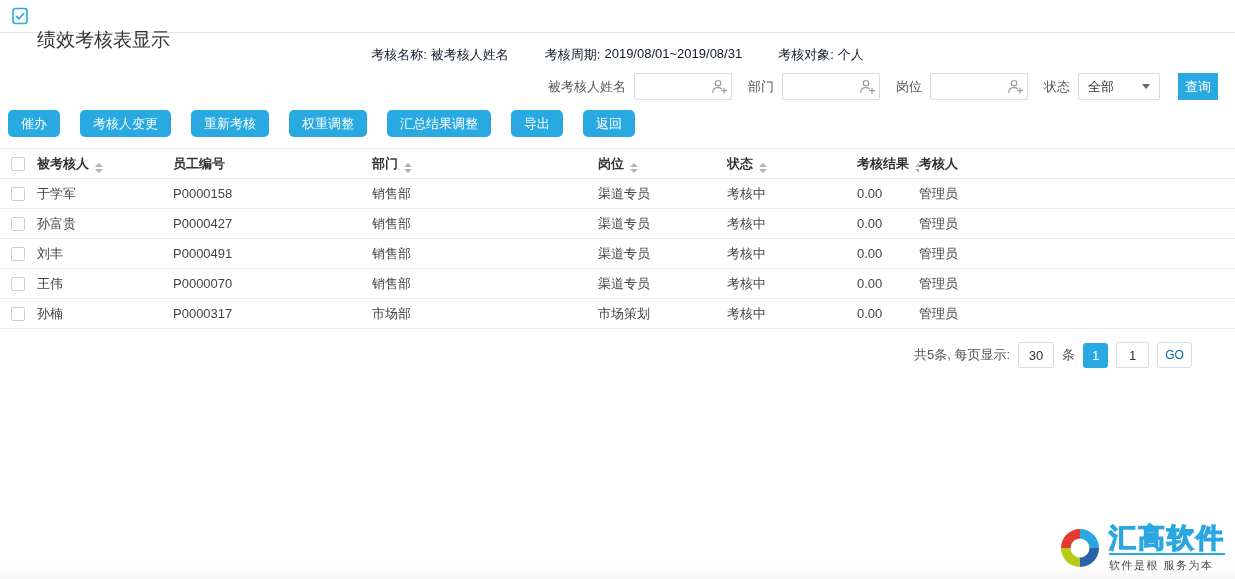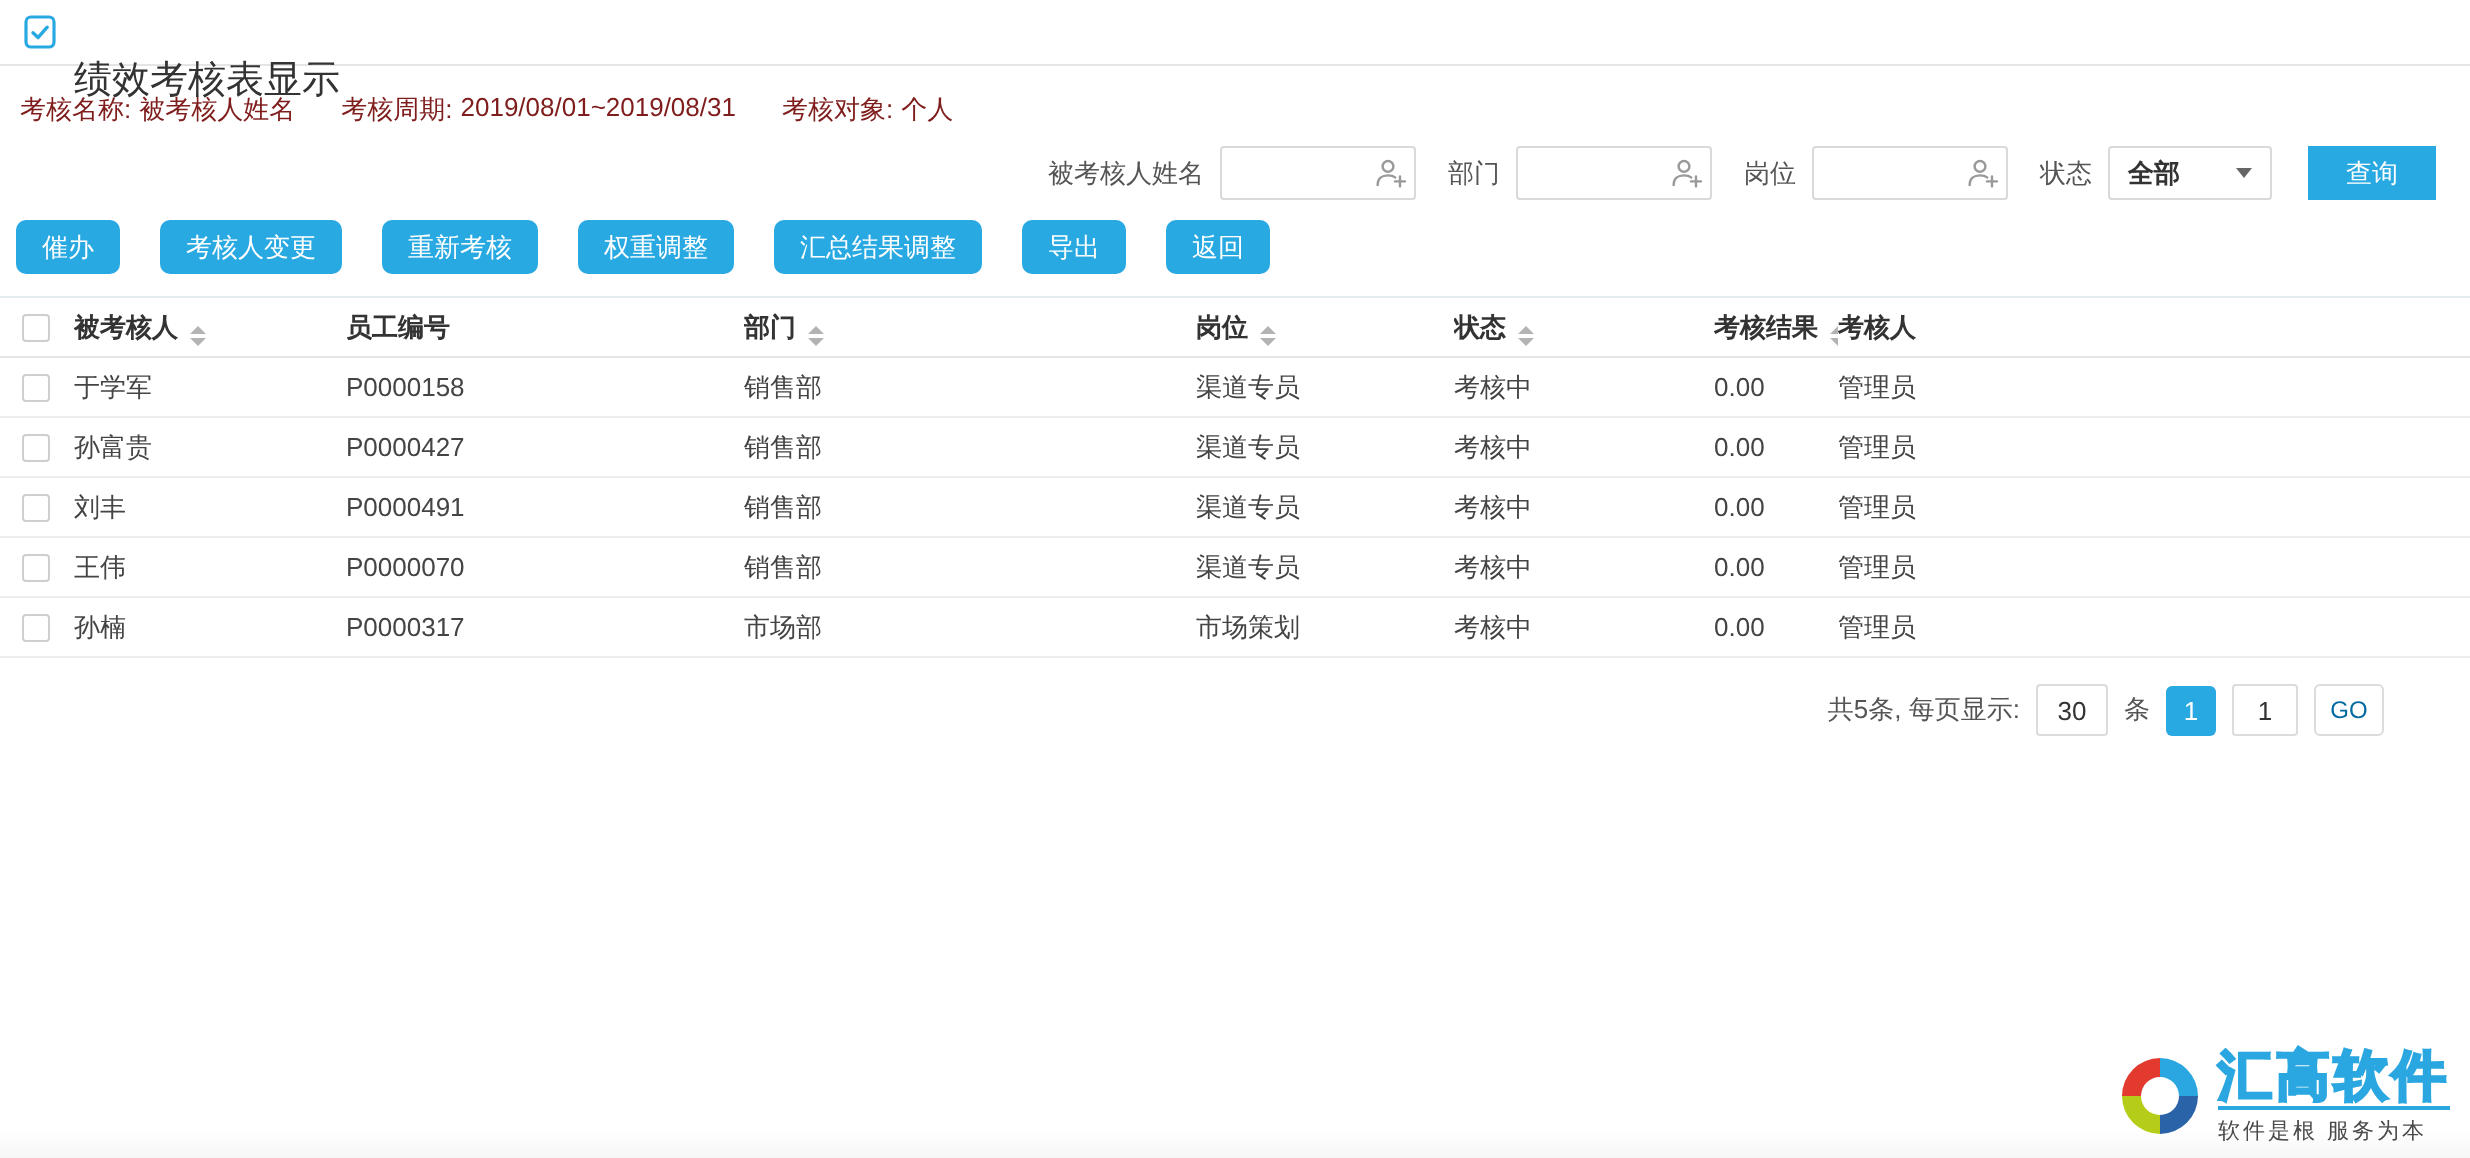--- a/index.html
+++ b/index.html
@@ -8,37 +8,37 @@
     font-family: "Liberation Sans", "DejaVu Sans", sans-serif;
     background:#fff; color:#333; position:relative; overflow:hidden;
     font-size:13px;
   }
   
   .titlebar { height:33px; display:flex; align-items:center; padding-left:11px;
               border-bottom:1px solid #e5e5e5; background:#fff; }
   .titlebar .doc-icon { width:18px; height:18px; flex:0 0 auto; }
   .titlebar .title { margin-left:8px; color:#333; font-size:19px;margin-top:48px; }
   
-  .info-row { display:flex; align-items:center; gap:23px; padding:13px 10px 0 10px; color:#7f1d1d; }
+  .info-row { display:flex; align-items:center; gap:36px; padding:13px 10px 0 10px; color:#0f172a;justify-content:center; }
   .info-item { display:flex; gap:4px; }
   
   .filter-row { display:flex; align-items:center; justify-content:flex-end;
                 padding:9px 17px 0 0; color:#555; }
   .filter-label { margin-right:8px; white-space:nowrap; }
   .input-wrap { position:relative; margin-right:16px; }
   .input-wrap input { width:98px; height:27px; border:1px solid #d9d9d9; border-radius:2px;
                       padding:0 24px 0 6px; font-size:13px; color:#333; outline:none;
                       font-family:inherit; }
   .input-wrap .person-icon { position:absolute; right:4px; top:5px; width:17px; height:17px; }
   .fake-select { width:82px; height:27px; border:1px solid #d9d9d9; border-radius:2px;
                  display:flex; align-items:center; justify-content:space-between;
-                 padding:0 9px; margin-right:18px; cursor:pointer; background:#fff; color:#333;font-weight:bold; }
+                 padding:0 9px; margin-right:18px; cursor:pointer; background:#fff; color:#333; }
   .caret-down { width:0; height:0; border-left:4.5px solid transparent;
                 border-right:4.5px solid transparent; border-top:5px solid #666; }
-  .btn-primary { height:27px; padding:0 19px; background:#29a9e2; color:#fff; border:none;
+  .btn-primary { height:27px; padding:0 7px; background:#29a9e2; color:#fff; border:none;
                  border-radius:0; font-size:13px; cursor:pointer; font-family:inherit; }
   
   .toolbar { display:flex; gap:20px; padding:10px 0 11px 8px; }
   .toolbar .btn-primary { border-radius:5px; padding:0 13px; }
   
   table { width:100%; border-collapse:collapse; table-layout:fixed; border-top:1px solid #e4ebef; }
   th, td { height:30px; text-align:left; font-size:13px; vertical-align:middle;
            overflow:hidden; white-space:nowrap;margin-left:14px; }
   th { color:#333; font-weight:700; border-bottom:1px solid #e6e6e6; }
   td { color:#444; border-bottom:1px solid #ededed; }

